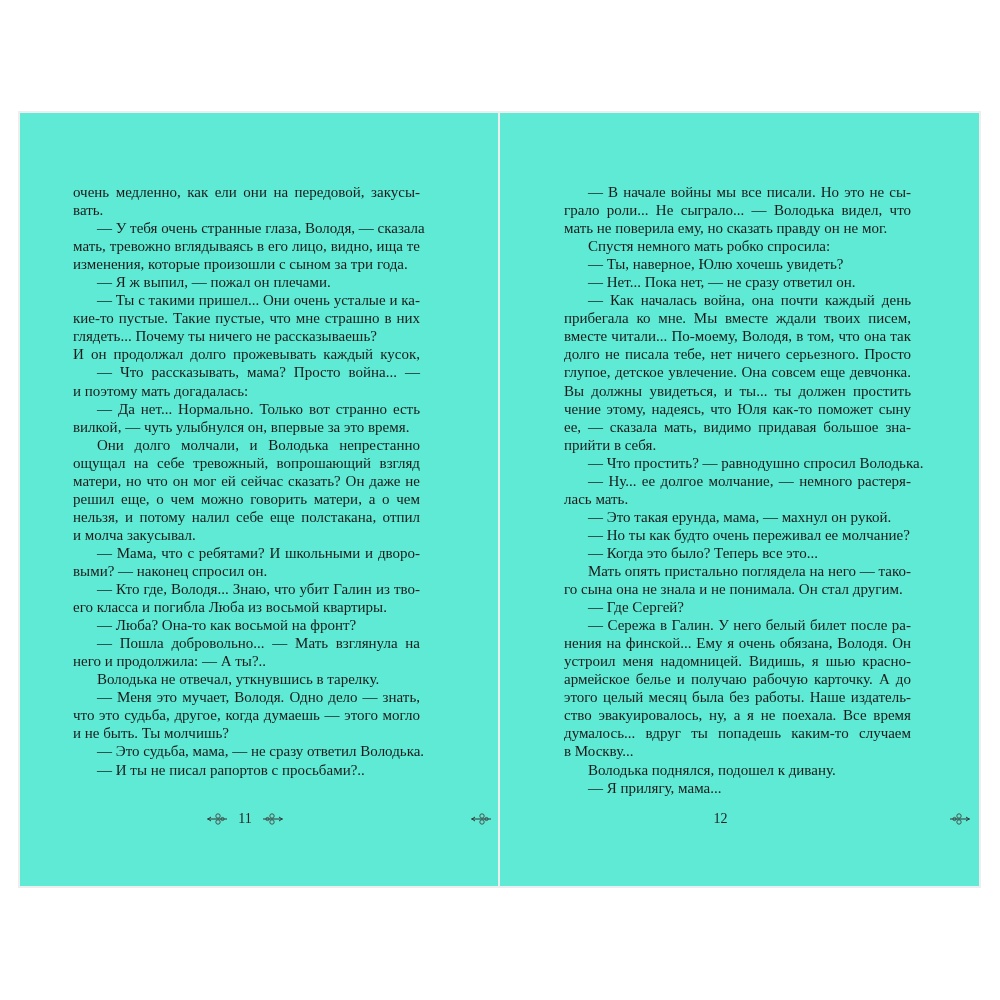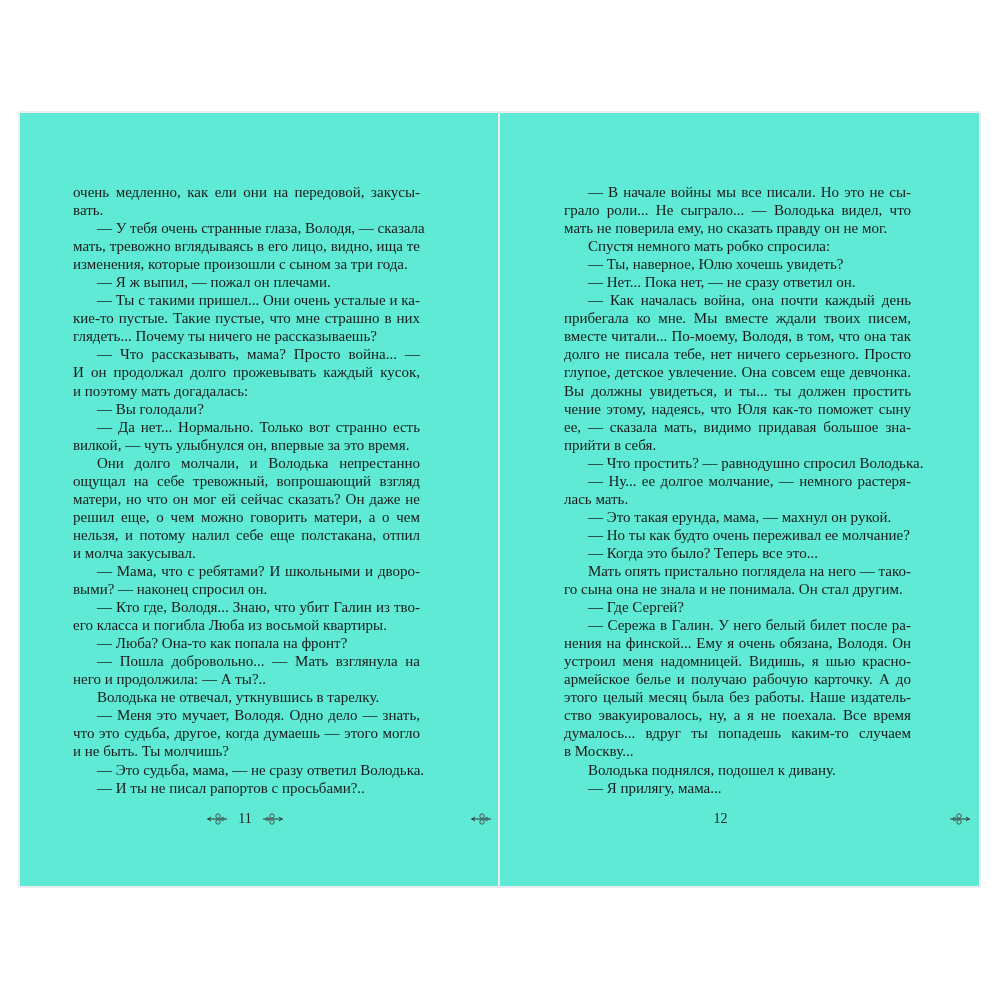--- a/index.html
+++ b/index.html
@@ -42,37 +42,36 @@
   <div class="text">
       <span class="ln">очень медленно, как ели они на передовой, закусы-</span>
       <span class="ln last">вать.</span>
       <span class="ln ind">— У тебя очень странные глаза, Володя, — сказала</span>
       <span class="ln">мать, тревожно вглядываясь в его лицо, видно, ища те</span>
       <span class="ln last">изменения, которые произошли с сыном за три года.</span>
       <span class="ln ind last">— Я ж выпил, — пожал он плечами.</span>
       <span class="ln ind">— Ты с такими пришел... Они очень усталые и ка-</span>
       <span class="ln">кие-то пустые. Такие пустые, что мне страшно в них</span>
       <span class="ln last">глядеть... Почему ты ничего не рассказываешь?</span>
+      <span class="ln">И он продолжал долго прожевывать каждый кусок,</span>
       <span class="ln ind">— Что рассказывать, мама? Просто война... —</span>
-      <span class="ln">И он продолжал долго прожевывать каждый кусок,</span>
       <span class="ln last">и поэтому мать догадалась:</span>
-      <span class="ln ind last">— Вы голодали?</span>
       <span class="ln ind">— Да нет... Нормально. Только вот странно есть</span>
       <span class="ln last">вилкой, — чуть улыбнулся он, впервые за это время.</span>
       <span class="ln ind">Они долго молчали, и Володька непрестанно</span>
       <span class="ln">ощущал на себе тревожный, вопрошающий взгляд</span>
       <span class="ln">матери, но что он мог ей сейчас сказать? Он даже не</span>
       <span class="ln">решил еще, о чем можно говорить матери, а о чем</span>
       <span class="ln">нельзя, и потому налил себе еще полстакана, отпил</span>
       <span class="ln last">и молча закусывал.</span>
       <span class="ln ind">— Мама, что с ребятами? И школьными и дворо-</span>
       <span class="ln last">выми? — наконец спросил он.</span>
       <span class="ln ind">— Кто где, Володя... Знаю, что убит Галин из тво-</span>
       <span class="ln last">его класса и погибла Люба из восьмой квартиры.</span>
-      <span class="ln ind last">— Люба? Она-то как попала на фронт?</span>
+      <span class="ln ind last">— Люба? Она-то как восьмой на фронт?</span>
       <span class="ln ind">— Пошла добровольно... — Мать взглянула на</span>
       <span class="ln last">него и продолжила: — А ты?..</span>
       <span class="ln ind last">Володька не отвечал, уткнувшись в тарелку.</span>
       <span class="ln ind">— Меня это мучает, Володя. Одно дело — знать,</span>
       <span class="ln">что это судьба, другое, когда думаешь — этого могло</span>
       <span class="ln last">и не быть. Ты молчишь?</span>
       <span class="ln ind last">— Это судьба, мама, — не сразу ответил Володька.</span>
       <span class="ln ind last">— И ты не писал рапортов с просьбами?..</span>
     </div>
   <div class="folio">

